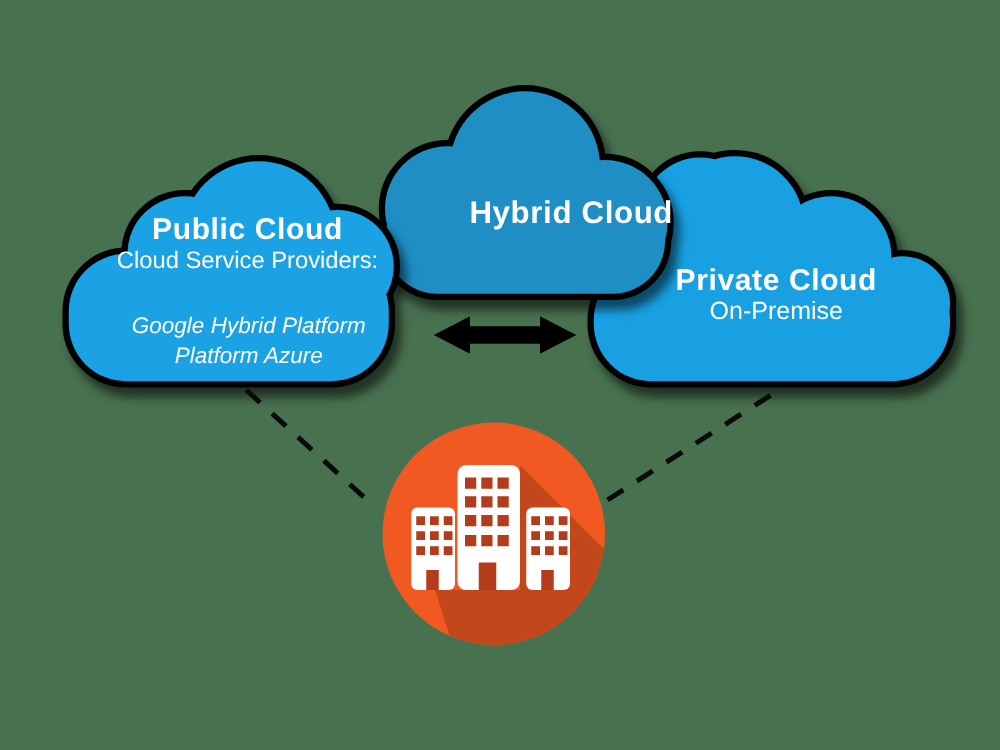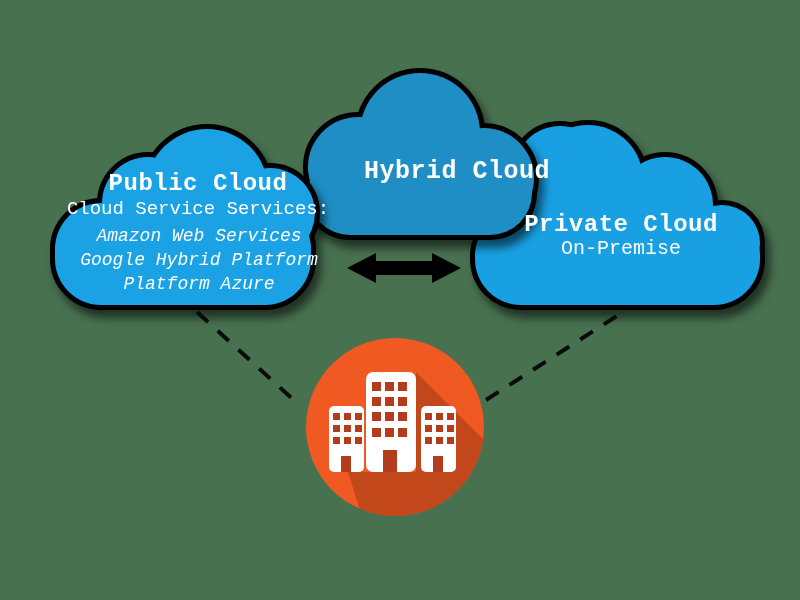--- a/index.html
+++ b/index.html
@@ -2,21 +2,21 @@
 <html><head>
 <meta charset="utf-8">
 <style>
   html, body { margin: 0; padding: 0; }
   body {
     width: 800px; height: 600px;
     background: #487150;
     font-family: "Liberation Sans", sans-serif;
     overflow: hidden;
   }
-  .stage { position: relative; width: 800px; height: 596px; font-family: Liberation Mono, monospace; }
+  .stage { position: relative; width: 800px; height: 596px; }
   .stage svg { position: absolute; left: 0; top: 0; }
 
   .cloud { filter: drop-shadow(5px 8px 4px rgba(0,0,0,0.55)); }
   .cloud .outline * { fill: #000; stroke: #000; stroke-width: 10; stroke-linejoin: round; }
 
   .txt {
     position: absolute;
     color: #ffffff;
     white-space: nowrap;
     transform: translate(-50%, -50%);
@@ -139,22 +139,21 @@
           <rect x="447" y="437" width="7" height="7"></rect>
 
         <rect x="341" y="456" width="10" height="16"></rect>
         <rect x="383" y="450" width="14" height="22"></rect>
         <rect x="433" y="456" width="10" height="16"></rect>
       </g>
     </g>
   </svg>
 
   <div class="txt cloud-title" style="left:198px; top:184px;">Public Cloud</div>
-  <div class="txt cloud-sub" style="left:198px; top:209px;">Cloud Service Services:</div>
-  <div class="txt provider-item" style="left:199px; top:236px;">Amazon Web Services</div>
+  <div class="txt cloud-sub" style="left:198px; top:209px;">Cloud Service Providers:</div>
   <div class="txt provider-item" style="left:199px; top:260px;">Google Hybrid Platform</div>
   <div class="txt provider-item" style="left:199px; top:284px;">Platform Azure</div>
 
   <div class="txt cloud-title" style="left:410px; top:171px; font-size:25px;margin-left:47px;">Hybrid Cloud</div>
 
   <div class="txt cloud-sub" style="left:621px; top:249px; font-size:20px;">On-Premise</div>
   <div class="txt cloud-title" style="left:621px; top:225px;">Private Cloud</div>
 
 </div>
 

